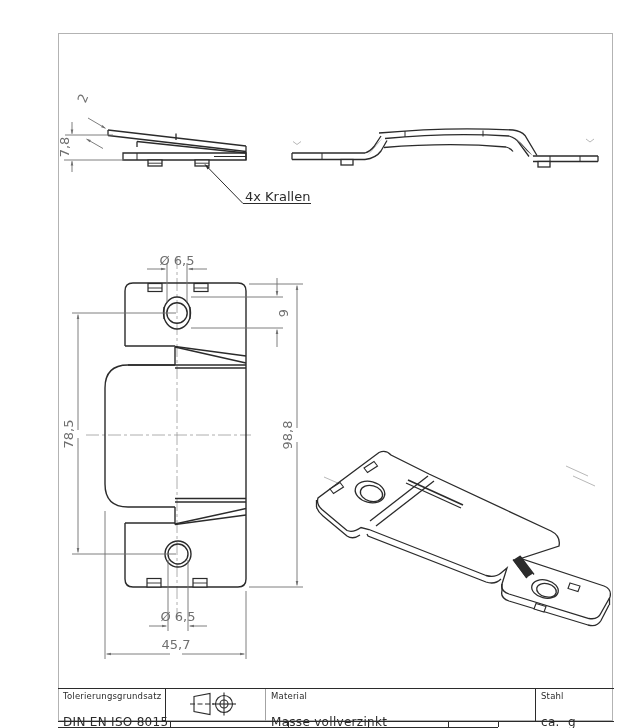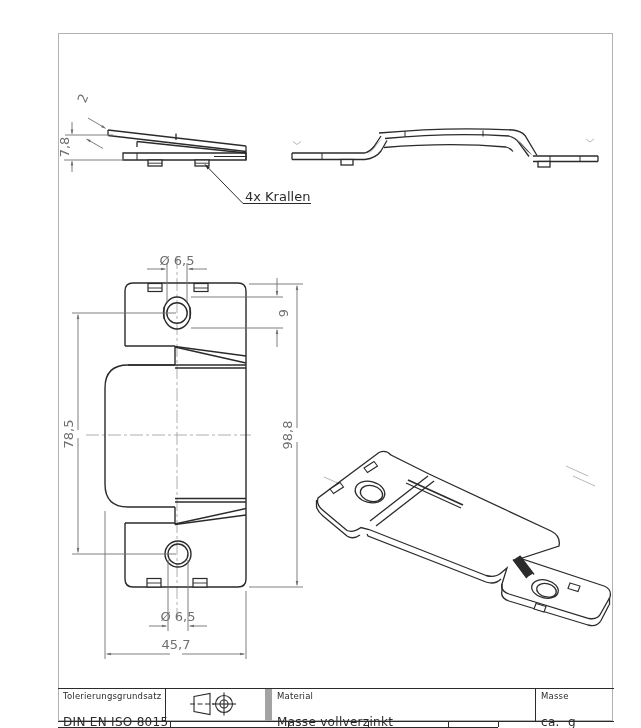--- a/index.html
+++ b/index.html
@@ -14,21 +14,21 @@
   svg{position:absolute;left:0;top:0;}
   
   .titleblock{
     position:absolute;left:58px;top:688px;width:556px;height:34px;
     border-top:1px solid #2b2b2b;border-bottom:1px solid #2b2b2b;
     box-sizing:border-box;color:#2b2b2b;
   }
   .tb-cell{position:absolute;top:0;height:100%;box-sizing:border-box;}
   .tb-cell.c1{left:0;width:107px;}
   .tb-cell.c2{left:107px;width:100px;border-left:1px solid #2b2b2b;}
-  .tb-cell.c3{left:207px;width:270px;border-left:7px solid #a3a3a3;}
+  .tb-cell.c3{left:207px;width:270px;border-left:1px solid #a3a3a3;}
   .tb-cell.c4{left:477px;width:79px;border-left:1px solid #2b2b2b;}
   .tb-label{position:absolute;left:5px;top:2px;font-size:8.5px;letter-spacing:.2px;white-space:pre;text-align:right;}
   .tb-value{position:absolute;left:5px;top:26px;font-size:12px;letter-spacing:.3px;white-space:pre;}
   .tb-stub{position:absolute;width:1px;height:5px;top:722px;background:#2b2b2b;}
   .tb-cutline{position:absolute;left:58px;top:727px;width:440px;height:1px;background:#2b2b2b;}
 </style>
 </head>
 <body>
 
 <div class="sheet">
@@ -280,21 +280,21 @@
         <circle cx="58" cy="15" r="4"></circle>
         <path d="M46,15 L70,15"></path>
         <path d="M58,3.5 L58,26.5"></path>
       </svg>
     </div>
     <div class="tb-cell c3">
       <div class="tb-label">Material</div>
       <div class="tb-value">Masse vollverzinkt</div>
     </div>
     <div class="tb-cell c4">
-      <div class="tb-label">Masse</div>
+      <div class="tb-label">Stahl</div>
       <div class="tb-value">ca.  g</div>
     </div>
   </div>
 
   <div class="tb-stub" style="left:170px;"></div>
   <div class="tb-stub" style="left:288px;"></div>
   <div class="tb-stub" style="left:368px;"></div>
   <div class="tb-stub" style="left:448px;"></div>
   <div class="tb-stub" style="left:498px;"></div>
   <div class="tb-cutline"></div>

